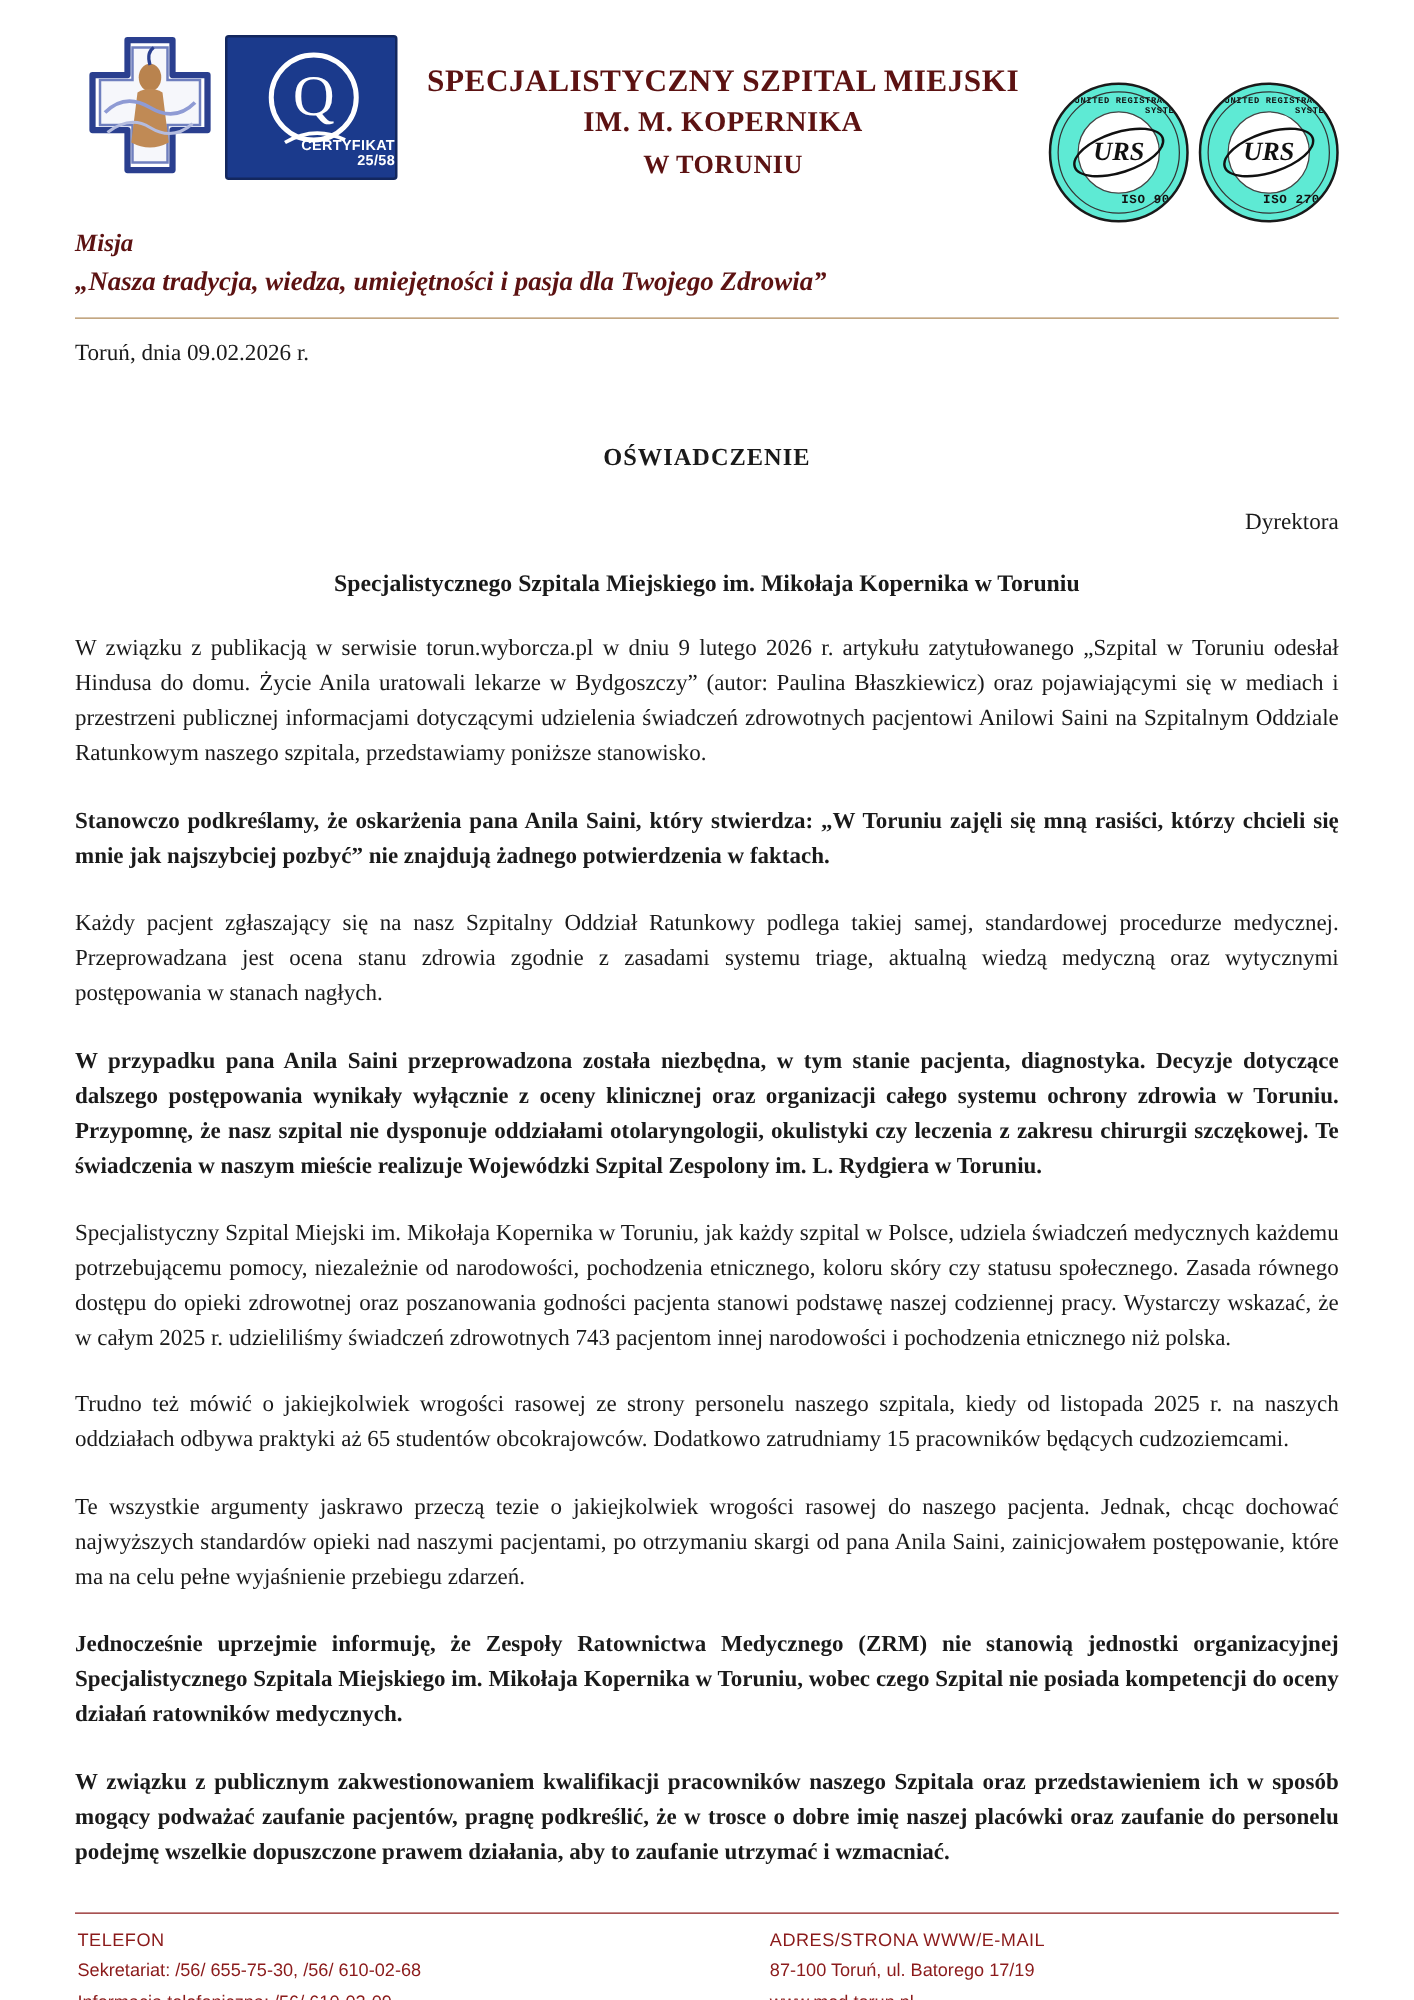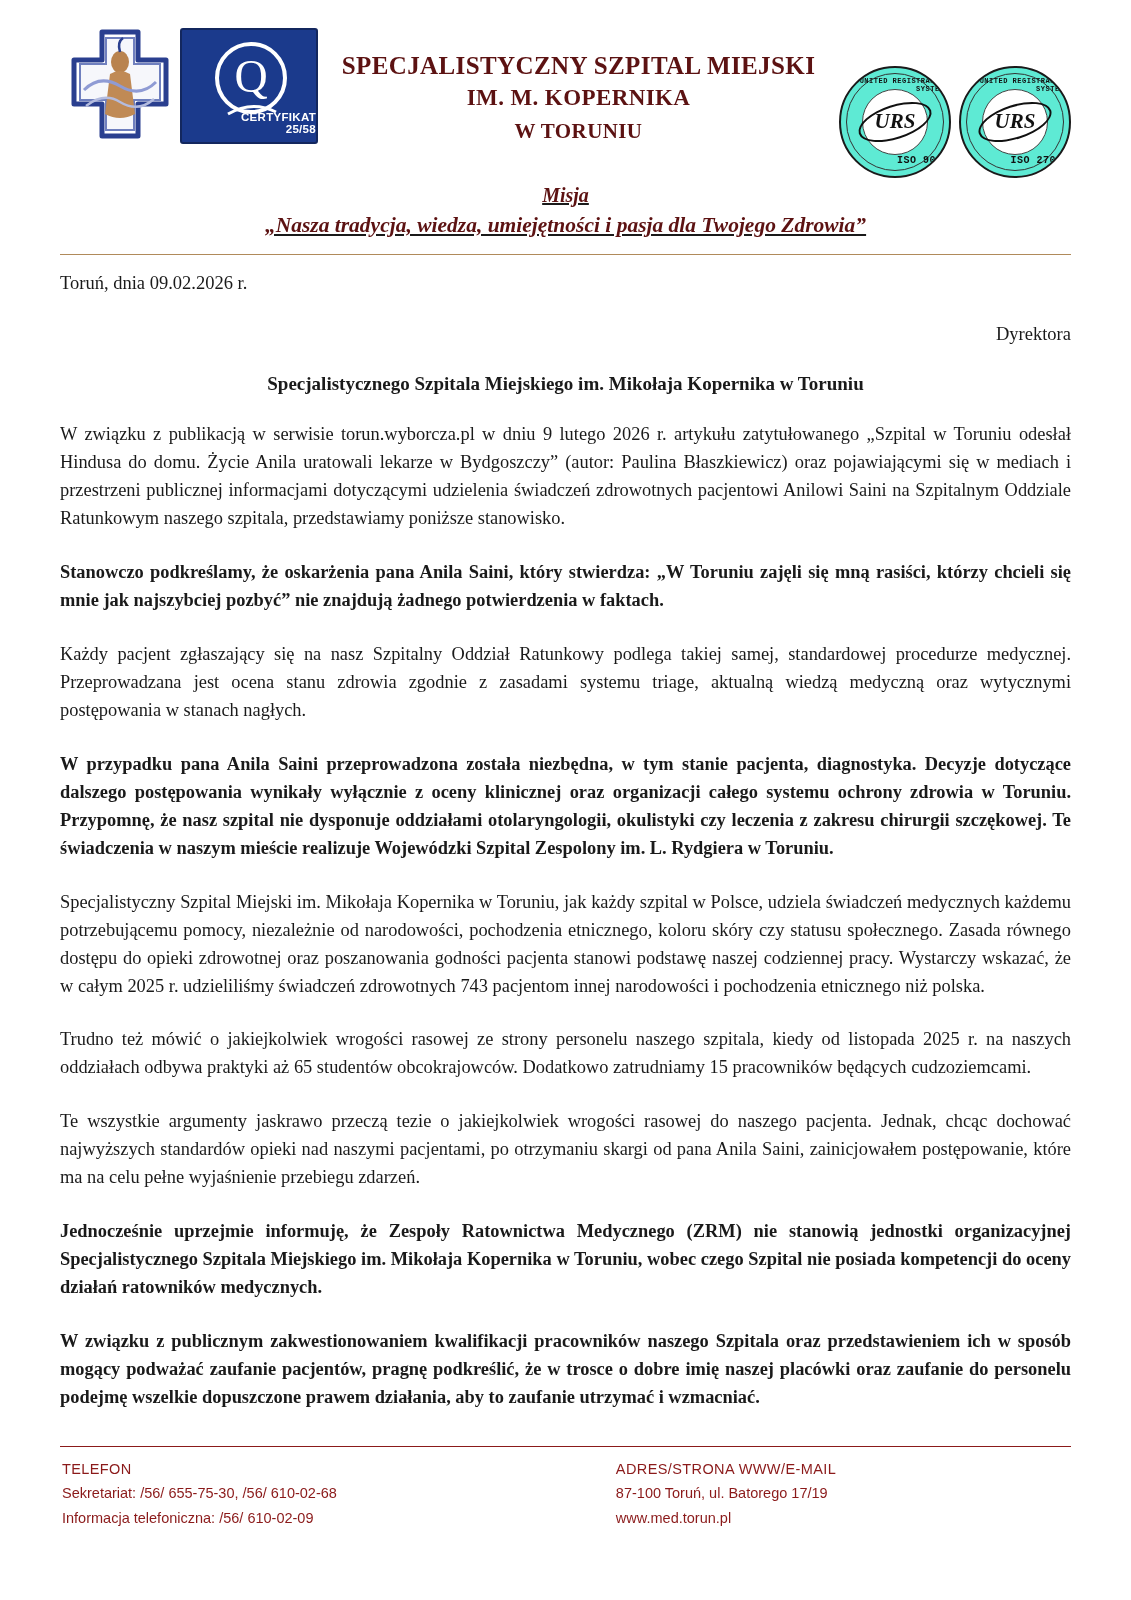--- a/index.html
+++ b/index.html
@@ -160,23 +160,22 @@
     letter-spacing: 0.5px;
   }
   .round-seal .bot-arc {
     bottom: 10px;
     font-size: 10px;
     letter-spacing: 0.5px;
   }
 
   
   .mission {
-    text-align: center;
+    text-align: left;
     margin-top: 6px;
-    text-decoration: underline;
   }
   .mission .m-title {
     color: #5c1212;
     font-weight: bold;
     font-style: italic;
     font-size: 20px;
     font-family: "Liberation Serif", serif;
   }
   .mission .m-quote {
     color: #5c1212;
@@ -302,20 +301,21 @@
 
   <div class="mission">
     <div class="m-title">Misja</div>
     <div class="m-quote">„Nasza tradycja, wiedza, umiejętności i pasja dla Twojego Zdrowia”</div>
   </div>
 
   <hr class="head-rule">
 
   <div class="date-line">Toruń, dnia 09.02.2026 r.</div>
 
+  <div class="doc-title">OŚWIADCZENIE</div>
   <div class="doc-sub1">Dyrektora</div>
   <div class="doc-sub2">Specjalistycznego Szpitala Miejskiego im. Mikołaja Kopernika w Toruniu</div>
 
   <div>
     <p class="para">W związku z publikacją w serwisie torun.wyborcza.pl w dniu 9 lutego 2026 r. artykułu zatytułowanego „Szpital w Toruniu odesłał Hindusa do domu. Życie Anila uratowali lekarze w Bydgoszczy” (autor: Paulina Błaszkiewicz) oraz pojawiającymi się w mediach i przestrzeni publicznej informacjami dotyczącymi udzielenia świadczeń zdrowotnych pacjentowi Anilowi Saini na Szpitalnym Oddziale Ratunkowym naszego szpitala, przedstawiamy poniższe stanowisko.</p>
     <p class="para bold">Stanowczo podkreślamy, że oskarżenia pana Anila Saini, który stwierdza: „W Toruniu zajęli się mną rasiści, którzy chcieli się mnie jak najszybciej pozbyć” nie znajdują żadnego potwierdzenia w faktach.</p>
     <p class="para">Każdy pacjent zgłaszający się na nasz Szpitalny Oddział Ratunkowy podlega takiej samej, standardowej procedurze medycznej. Przeprowadzana jest ocena stanu zdrowia zgodnie z zasadami systemu triage, aktualną wiedzą medyczną oraz wytycznymi postępowania w stanach nagłych.</p>
     <p class="para bold">W przypadku pana Anila Saini przeprowadzona została niezbędna, w tym stanie pacjenta, diagnostyka. Decyzje dotyczące dalszego postępowania wynikały wyłącznie z oceny klinicznej oraz organizacji całego systemu ochrony zdrowia w Toruniu. Przypomnę, że nasz szpital nie dysponuje oddziałami otolaryngologii, okulistyki czy leczenia z zakresu chirurgii szczękowej. Te świadczenia w naszym mieście realizuje Wojewódzki Szpital Zespolony im. L. Rydgiera w Toruniu.</p>
     <p class="para">Specjalistyczny Szpital Miejski im. Mikołaja Kopernika w Toruniu, jak każdy szpital w Polsce, udziela świadczeń medycznych każdemu potrzebującemu pomocy, niezależnie od narodowości, pochodzenia etnicznego, koloru skóry czy statusu społecznego. Zasada równego dostępu do opieki zdrowotnej oraz poszanowania godności pacjenta stanowi podstawę naszej codziennej pracy. Wystarczy wskazać, że w całym 2025 r. udzieliliśmy świadczeń zdrowotnych 743 pacjentom innej narodowości i pochodzenia etnicznego niż polska.</p>
     <p class="para">Trudno też mówić o jakiejkolwiek wrogości rasowej ze strony personelu naszego szpitala, kiedy od listopada 2025 r. na naszych oddziałach odbywa praktyki aż 65 studentów obcokrajowców. Dodatkowo zatrudniamy 15 pracowników będących cudzoziemcami.</p>

